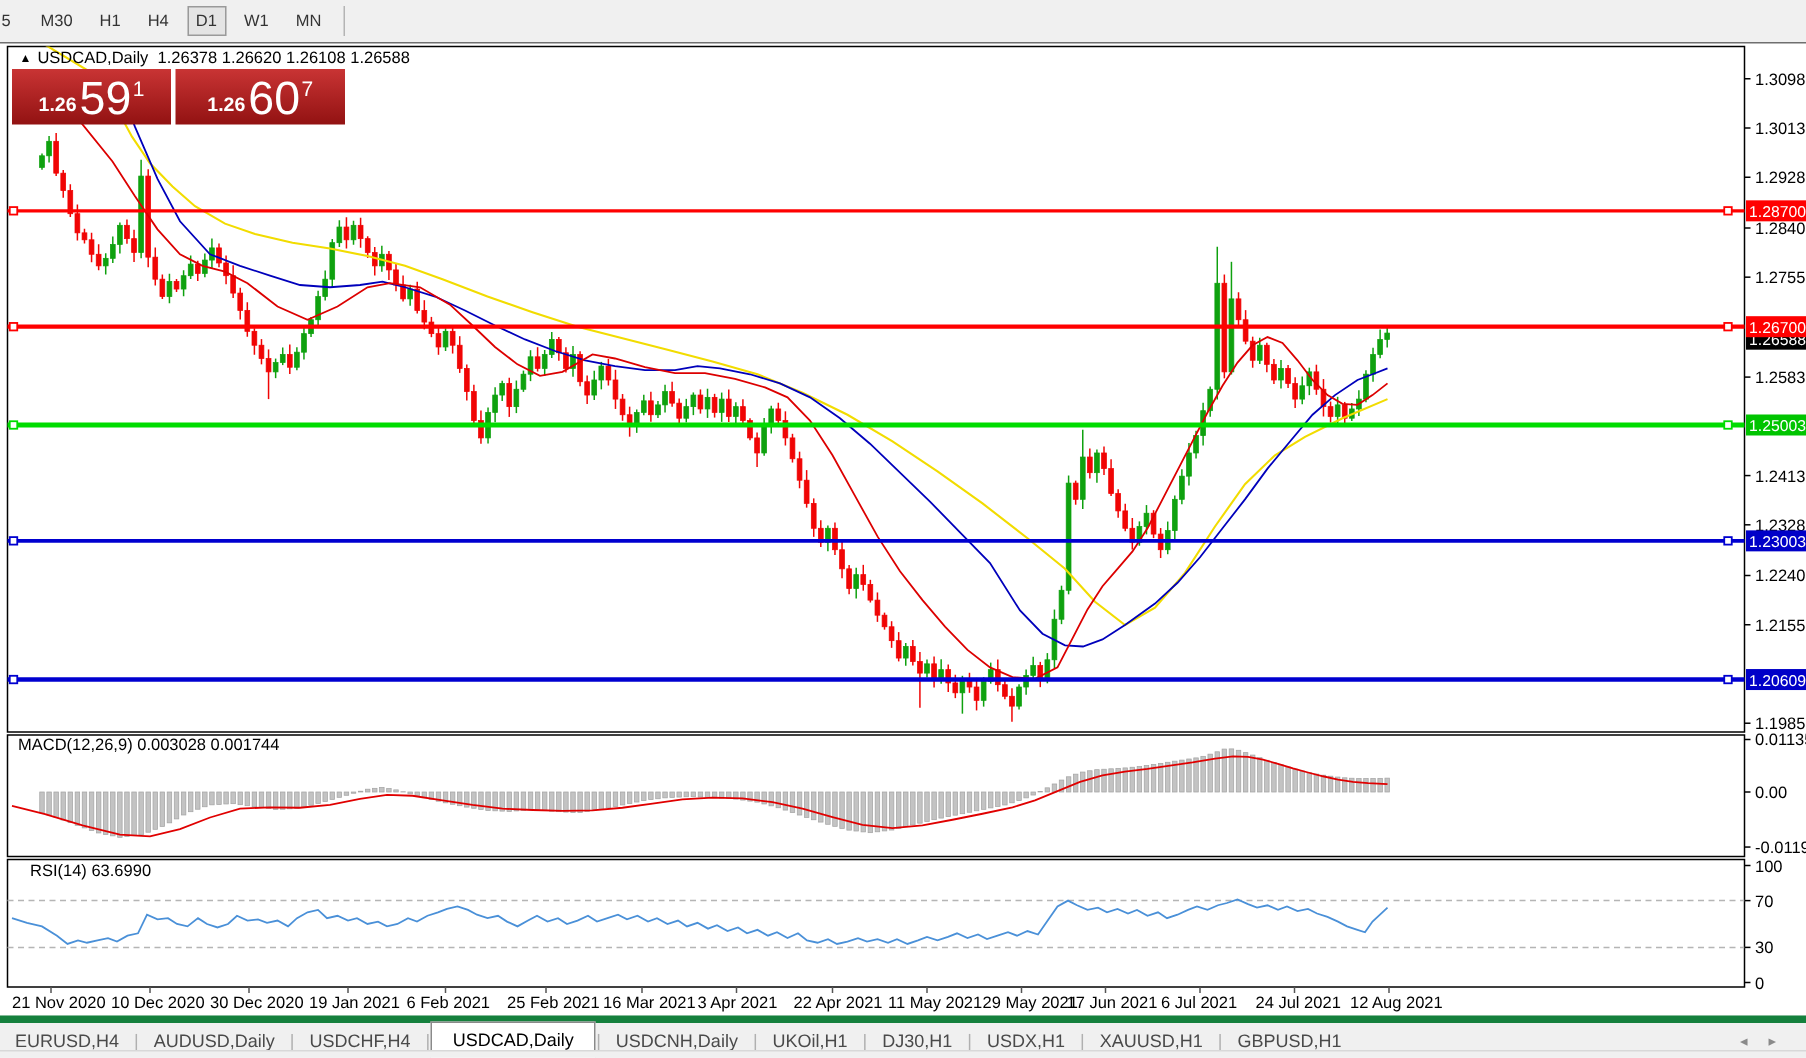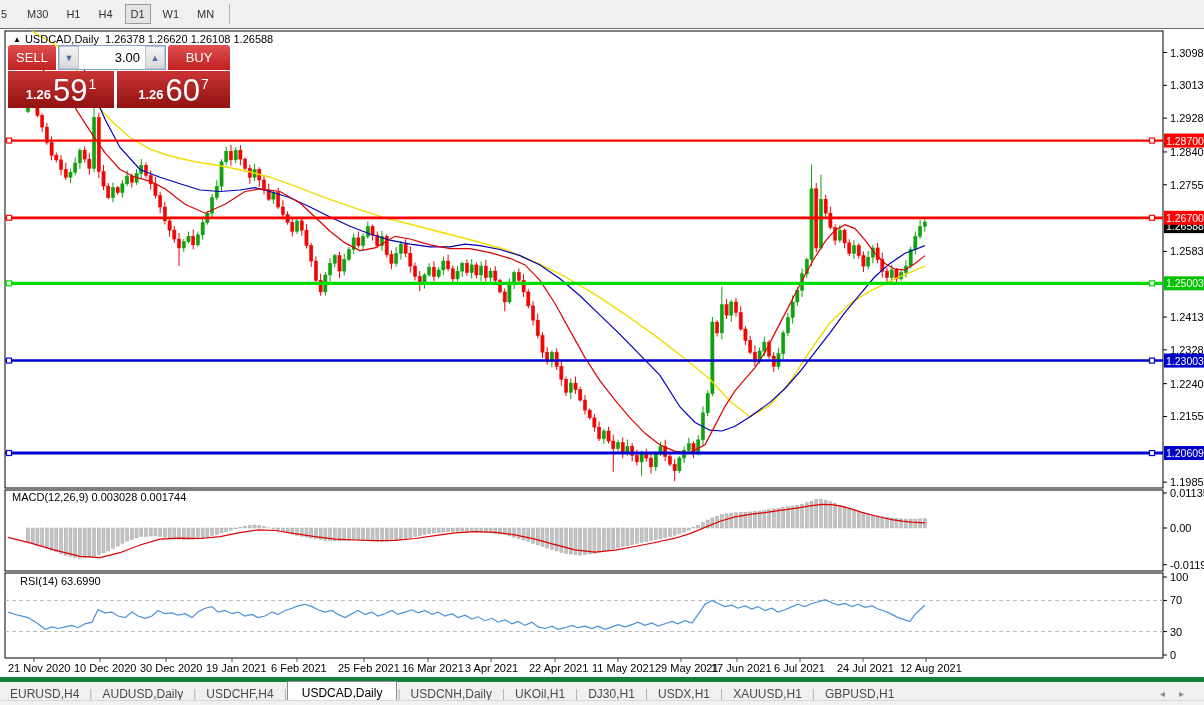--- a/index.html
+++ b/index.html
@@ -768,29 +768,20 @@
           <line x1="926" y1="657" x2="926" y2="661" stroke="#555" stroke-width="1"></line>
           <text x="900" y="671" font-size="11" fill="#000">12 Aug 2021</text>
         </g>
       </svg>
 
     <div class="chart-header">
       <span class="tri">▲</span><span>USDCAD,Daily</span>&nbsp;&nbsp;<span>1.26378 1.26620 1.26108 1.26588</span>
     </div>
 
     <div class="trade-panel">
-      <div class="tp-row1">
-        <div class="tp-sell">SELL</div>
-        <div class="tp-spin">
-          <div class="spin-btn">▼</div>
-          <div class="spin-val">3.00</div>
-          <div class="spin-btn">▲</div>
-        </div>
-        <div class="tp-buy">BUY</div>
-      </div>
       <div class="tp-row2">
         <div class="tp-big sell">
           <span class="pfx">1.26</span>
             <span class="main">59</span>
             <span class="sup">1</span>
         </div>
         <div class="tp-big buy">
           <span class="pfx">1.26</span>
             <span class="main">60</span>
             <span class="sup">7</span>

